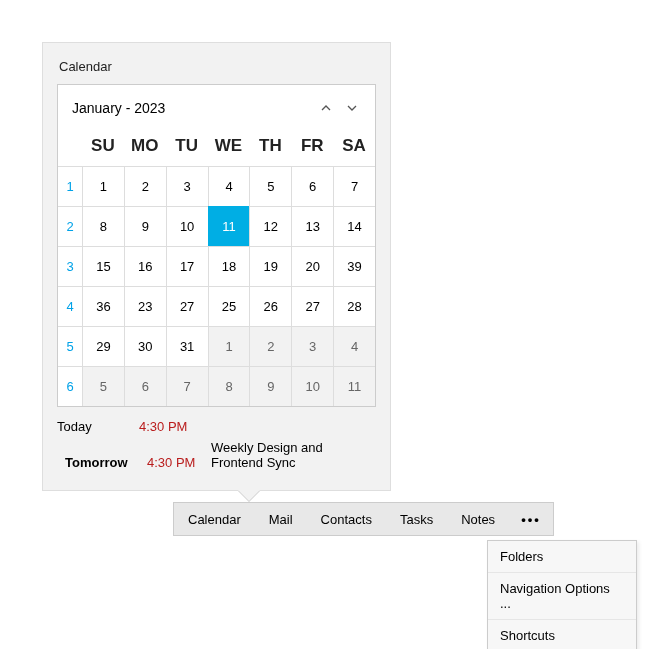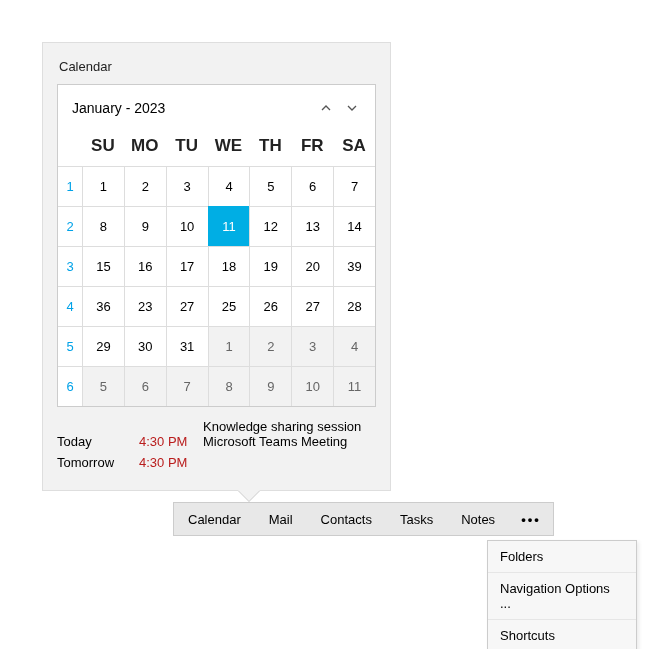--- a/index.html
+++ b/index.html
@@ -253,25 +253,25 @@
         <div class="day-cell trailing">9</div>
         <div class="day-cell trailing">10</div>
         <div class="day-cell trailing">11</div>
       </div>
   </div>
 
   <div class="events" id="events">
       <div class="ev-row">
         <div class="ev-day" style="font-weight: 400;">Today</div>
         <div class="ev-time">4:30 PM</div>
-        <div class="ev-text">Knowledge sharing session<div>Microsoft Teams Meeting</div></div>
       </div>
       <div class="ev-row">
-        <div class="ev-day" style="font-weight: 400;">Tomorrow</div>
+        <div class="ev-day" style="font-weight: 700; margin-left: 8px;">Tomorrow</div>
         <div class="ev-time">4:30 PM</div>
+        <div class="ev-text">Weekly Design and Frontend Sync</div>
       </div>
     </div>
 
   <div class="pointer"></div>
 </div>
 
 <div class="navbar" id="navbar">
     <div class="nav-item">Calendar</div>
     <div class="nav-item">Mail</div>
     <div class="nav-item">Contacts</div>

